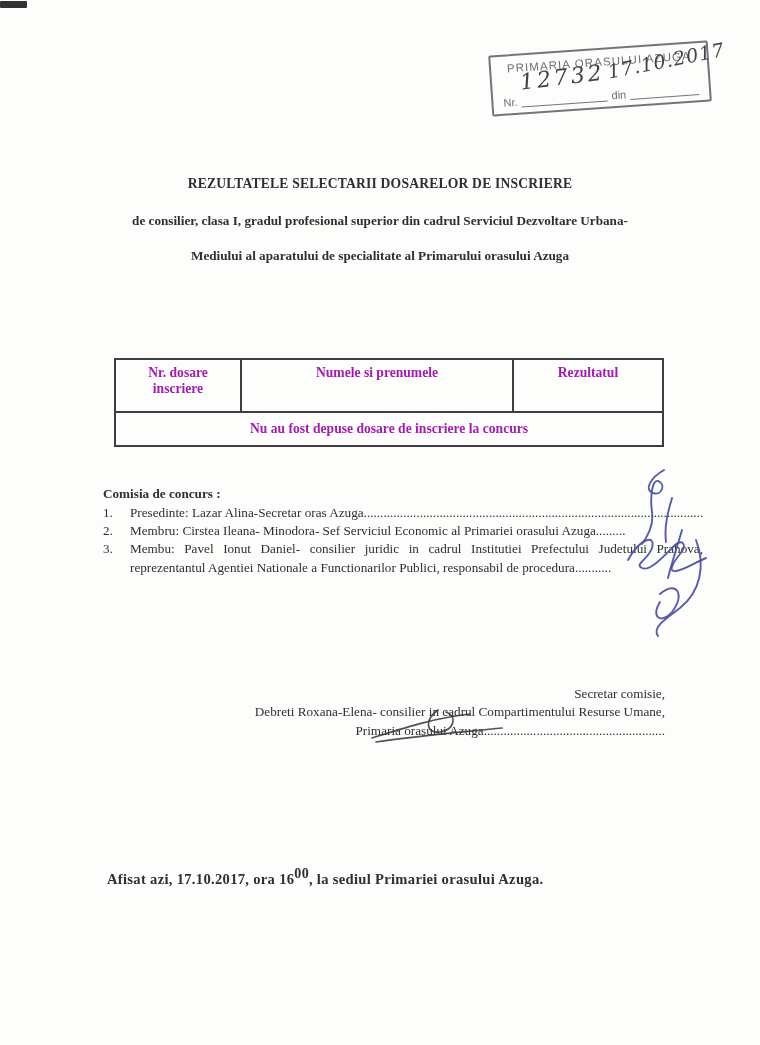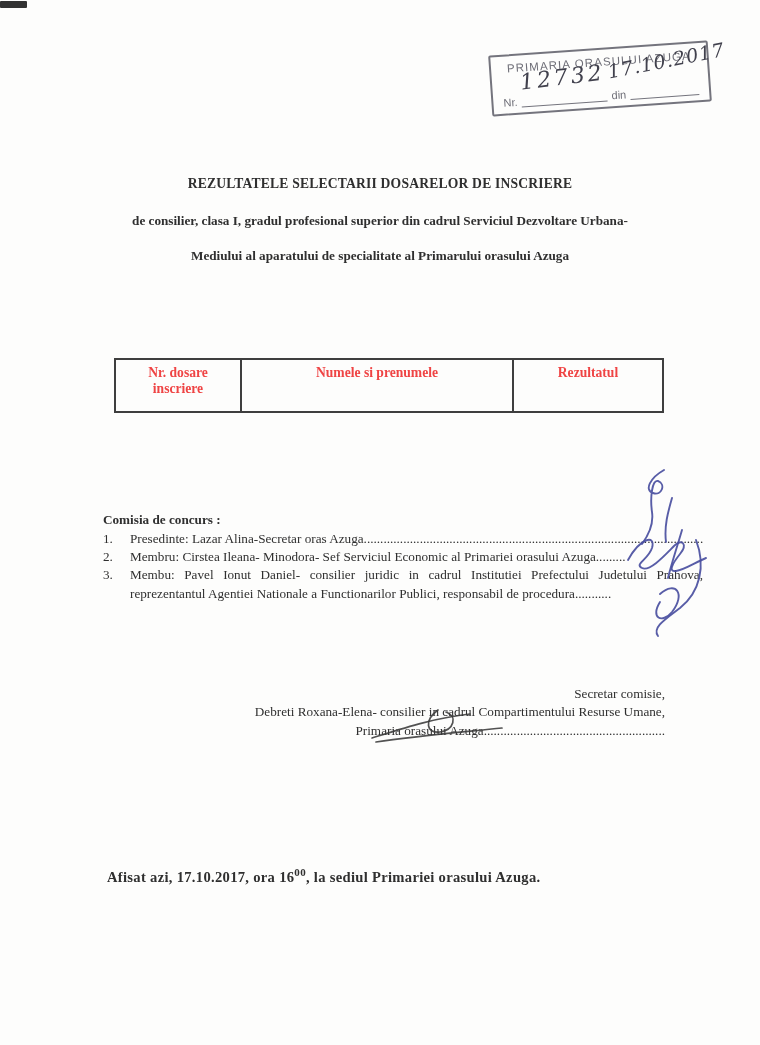--- a/index.html
+++ b/index.html
@@ -51,31 +51,31 @@
     position:absolute;left:72px;top:195px;width:616px;
     text-align:center;font-weight:bold;font-size:13.2px;line-height:17.2px;
   }
   
   .results-table{
     position:absolute;left:114px;top:358px;
     border-collapse:collapse;
   }
   .results-table th,.results-table td{
     border:2px solid #3e3e3e;
-    font-weight:bold;color:#ef4444;
+    font-weight:bold;color:#a21caf;
     padding:3px 6px;
   }
   .results-table th{font-size:13.6px;vertical-align:top;padding-top:5px;}
   .th-c1{width:112px;height:43px;}
   .th-c2{width:258px;border-radius:19px;}
   .th-c3{width:136px;}
   .results-table td{font-size:13.6px;text-align:center;height:26px;}
   .results-table th{text-align:center;}
   
-  .commission{position:absolute;left:103px;top:512px;width:600px;font-size:13.2px;}
+  .commission{position:absolute;left:103px;top:486px;width:600px;font-size:13.2px;}
   .commission-heading{font-weight:bold;margin-bottom:2px;}
   .member{display:flex;line-height:18.2px;}
   .member .num{width:27px;flex:none;}
   .member .txt{flex:1;}
   .member.clip .txt{white-space:nowrap;overflow:hidden;}
   .member .l1{display:block;text-align:justify;text-align-last:justify;}
   .member .l2{display:block;}
   
   .sig{position:absolute;pointer-events:none;}
   .sig path{fill:none;stroke:#4a4f9f;stroke-width:1.9;stroke-linecap:round;opacity:.92;}
@@ -87,21 +87,21 @@
   
   .secretary{
     position:absolute;left:145px;top:685px;width:520px;
     text-align:right;font-size:13.2px;line-height:18.4px;
   }
   
   .posting-footer{
     position:absolute;left:107px;top:866px;
     font-weight:bold;font-size:14.6px;letter-spacing:.3px;
   }
-  .posting-footer sup{font-size:11px;vertical-align:6px;}
+  .posting-footer sup{font-size:14px;vertical-align:6px;}
 </style>
 </head>
 <body>
 
 <div class="page">
 
   <div class="artifact-top"></div>
 
   <div class="stamp">
     <div class="stamp-org">PRIMARIA ORASULUI AZUGA</div>
@@ -122,20 +122,23 @@
     <br>
     <span>Mediului al aparatului de specialitate al Primarului orasului Azuga</span>
   </div>
 
   <table class="results-table">
     <tbody>
         <tr>
       <th class="th-c1">Nr. dosare inscriere</th>
       <th class="th-c2">Numele si prenumele</th>
       <th class="th-c3">Rezultatul</th>
+    </tr>
+    <tr>
+      <td colspan="3">Nu au fost depuse dosare de inscriere la concurs</td>
     </tr>
   </tbody>
     </table>
 
   <div class="commission">
     <div class="commission-heading">Comisia de concurs :</div>
     <div class="member clip">
       <span class="num">1.</span>
       <span class="txt">Presedinte: Lazar Alina-Secretar oras Azuga.......................................................................................................</span>
     </div>

